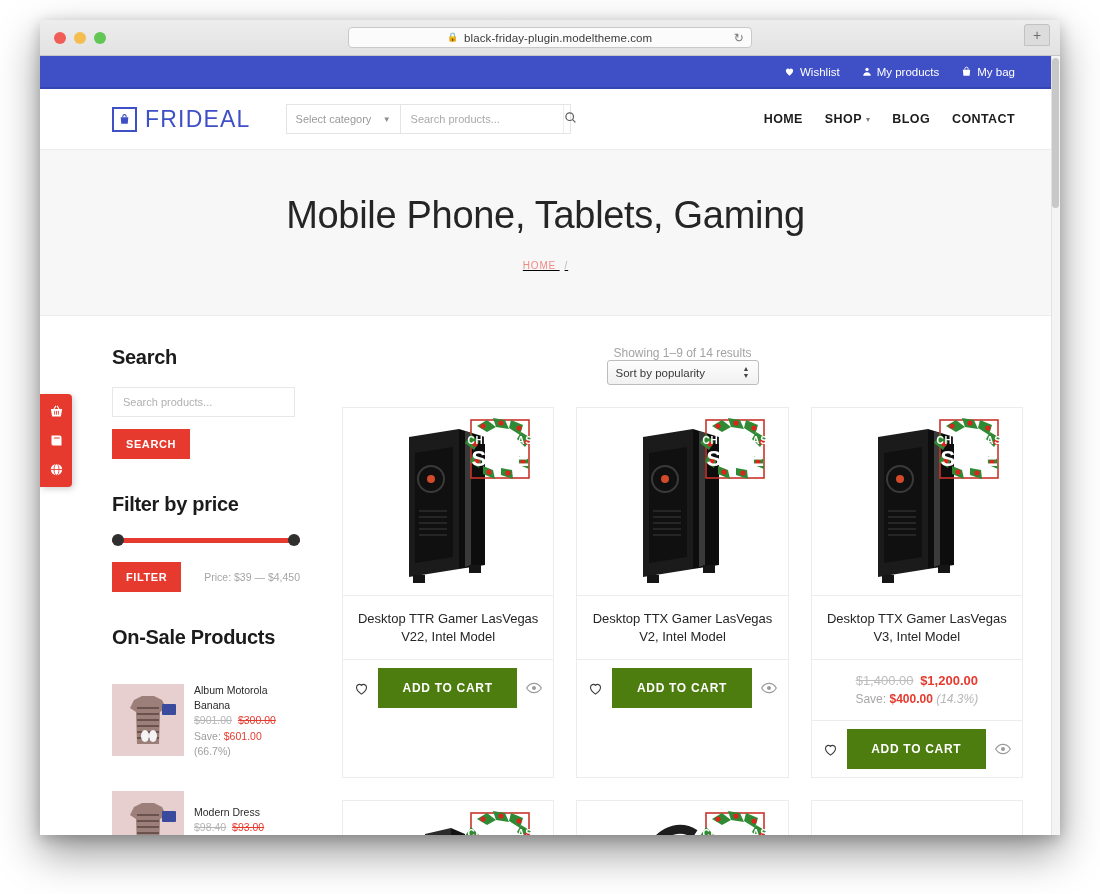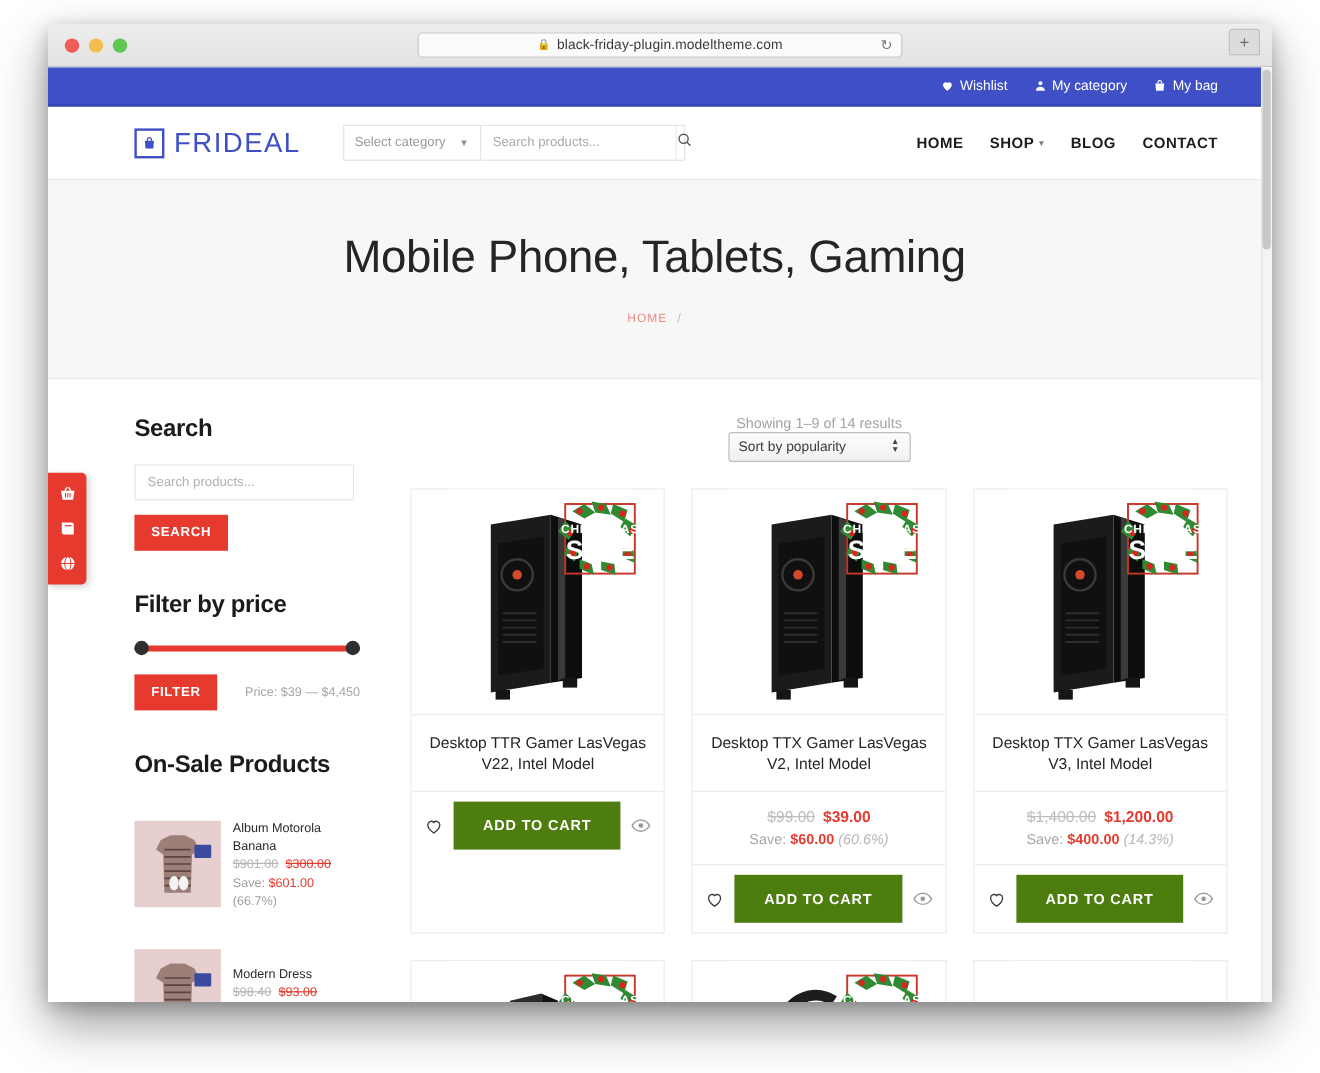--- a/index.html
+++ b/index.html
@@ -114,21 +114,21 @@
   .nav .ncaret { font-size: 8px; color: #7d7d7d; font-weight: normal; }
 
   
   .hero {
     height: 166px; background: #f7f7f7; border-bottom: 1px solid #ececec;
     display: flex; flex-direction: column; align-items: center; justify-content: center;
   }
   .hero h1 {
     font-size: 38px; font-weight: 300; color: #252525; letter-spacing: -0.3px;
   }
-  .crumb { margin-top: 23px; font-size: 10px; letter-spacing: .8px; }
+  .crumb { margin-top: 23px; font-size: 10px; letter-spacing: .8px; text-decoration: underline; }
   .crumb a { color: #ef8a84; text-decoration: none; }
   .crumb span { color: #b9b9b9; margin-left: 5px; }
 
   
   .content { display: flex; padding: 30px 28px 0 72px; }
   .sidebar { width: 190px; flex-shrink: 0; }
   .wtitle {
     font-size: 20px; font-weight: bold; color: #1b1b1b;
     letter-spacing: -.3px; margin-bottom: 18px;
   }
@@ -257,21 +257,21 @@
             </span>
             <span>Wishlist</span>
           </a>
           <a href="#">
             <span class="ti">
               <svg width="10" height="11" viewBox="0 0 24 24" fill="#fff">
                   <circle cx="12" cy="7" r="4"></circle>
                   <path d="M3 22c0-5 4-8 9-8s9 3 9 8z"></path>
                 </svg>
             </span>
-            <span>My category</span>
+            <span>My products</span>
           </a>
           <a href="#">
             <span class="ti">
               <svg width="11" height="11" viewBox="0 0 24 24" fill="#fff">
                   <path d="M4 8h16l-1.2 13H5.2L4 8z"></path>
                   <path d="M8.5 8V6a3.5 3.5 0 017 0v2" stroke="#fff" stroke-width="2" fill="none"></path>
                 </svg>
             </span>
             <span>My bag</span>
           </a>
@@ -533,31 +533,20 @@
                         <circle cx="60" cy="46" r="2.6"></circle>
                           <circle cx="26" cy="56" r="2.6"></circle>
                         <circle cx="45" cy="57" r="2.6"></circle>
                       </g>
                       <text x="37" y="28" text-anchor="middle" font-family="Liberation Sans, sans-serif" font-size="10" font-weight="bold" fill="#fff" letter-spacing=".6">CHRISTMAS</text>
                       <text x="37" y="50" text-anchor="middle" font-family="Liberation Sans, sans-serif" font-size="22" font-weight="bold" fill="#fff" letter-spacing="-.4">SALE</text>
                     </svg>
                   </div>
                 </div>
                 <div class="card-name">Desktop TTX Gamer LasVegas V2, Intel Model</div>
-                <div class="card-price">
-                  <div class="cp-row1">
-                    <span class="cp-old">$99.00</span>
-                    <span class="cp-new">$39.00</span>
-                  </div>
-                  <div class="cp-row2">
-                    <span>Save:</span>
-                    <b>$60.00</b>
-                    <i>(60.6%)</i>
-                  </div>
-                </div>
                 <div class="card-actions">
                   <span class="ic-btn">
                     <svg width="15" height="15" viewBox="0 0 24 24" fill="none" stroke="#3c3c3c" stroke-width="1.8">
                         <path d="M12 21s-8-5.2-8-11a4.6 4.6 0 018-3 4.6 4.6 0 018 3c0 5.8-8 11-8 11z"></path>
                       </svg>
                   </span>
                   <button class="atc">ADD TO CART</button>
                   <span class="ic-btn">
                     <svg width="16" height="12" viewBox="0 0 24 18" fill="none" stroke="#9b9b9b" stroke-width="1.8">
                         <path d="M1 9s4-7 11-7 11 7 11 7-4 7-11 7S1 9 1 9z"></path>

